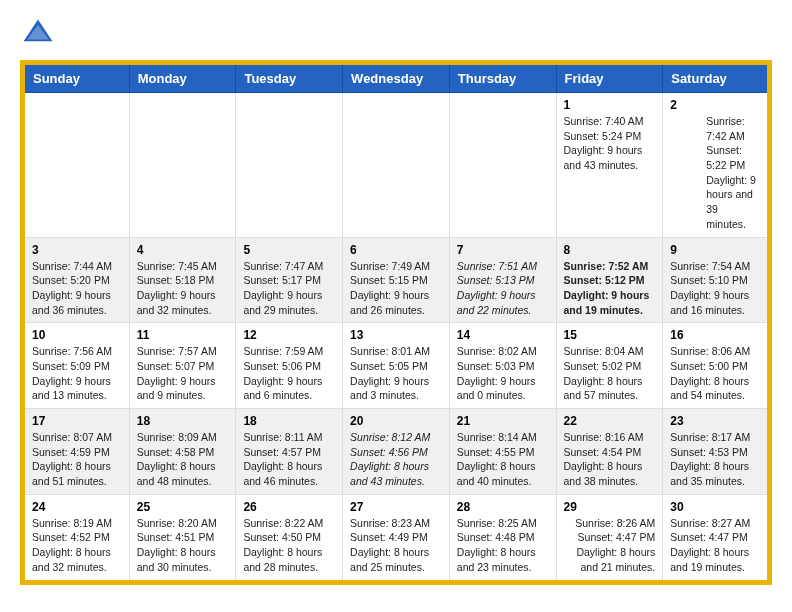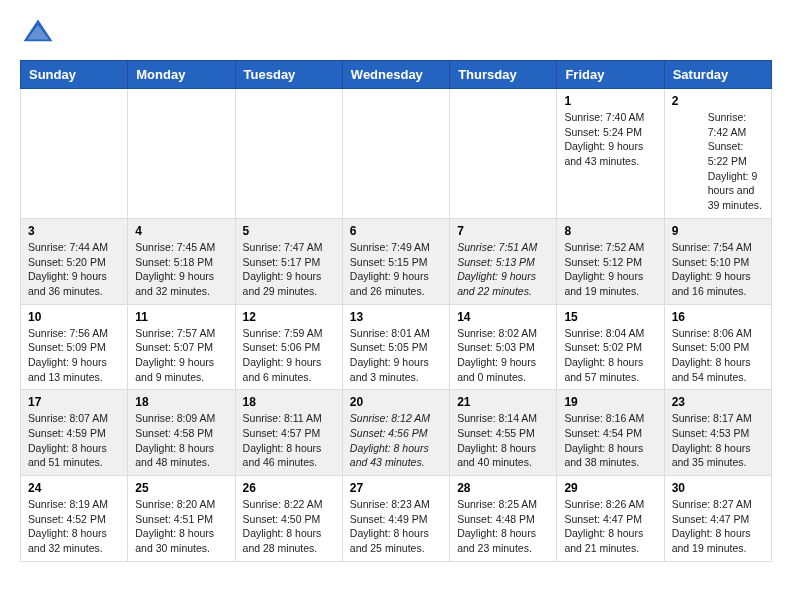--- a/index.html
+++ b/index.html
@@ -45,21 +45,21 @@
       color: #333;
       line-height: 1.1;
     }
     .location {
       font-size: 15px;
       color: #555;
     }
     .calendar {
       width: 100%;
       border-collapse: collapse;
-      border: 1px solid #eab308;
+      border: 5px solid #eab308;
       font-size: 11px;
     }
     .calendar th {
       background-color: #2563c0;
       color: #fff;
       text-align: left;
       padding: 6px 8px;
       font-size: 13px;
       font-weight: 600;
       border: 1px solid #1a4fa0;
@@ -179,21 +179,21 @@
 Daylight: 9 hours and 26 minutes.</div>
           </td>
           <td>
             <span class="day-num">7</span>
             <div class="day-info" style="white-space: pre-line; font-style: italic;">Sunrise: 7:51 AM
 Sunset: 5:13 PM
 Daylight: 9 hours and 22 minutes.</div>
           </td>
           <td>
             <span class="day-num">8</span>
-            <div class="day-info" style="white-space: pre-line;">Sunrise: 7:52 AM
+            <div class="day-info" style="white-space: pre-line; font-weight: bold;">Sunrise: 7:52 AM
 Sunset: 5:12 PM
 Daylight: 9 hours and 19 minutes.</div>
           </td>
           <td>
             <span class="day-num">9</span>
             <div class="day-info" style="white-space: pre-line;">Sunrise: 7:54 AM
 Sunset: 5:10 PM
 Daylight: 9 hours and 16 minutes.</div>
           </td>
         </tr>
@@ -266,21 +266,21 @@
 Sunset: 4:56 PM
 Daylight: 8 hours and 43 minutes.</div>
           </td>
           <td>
             <span class="day-num">21</span>
             <div class="day-info" style="white-space: pre-line;">Sunrise: 8:14 AM
 Sunset: 4:55 PM
 Daylight: 8 hours and 40 minutes.</div>
           </td>
           <td>
-            <span class="day-num">19</span>
+            <span class="day-num">22</span>
             <div class="day-info" style="white-space: pre-line;">Sunrise: 8:16 AM
 Sunset: 4:54 PM
 Daylight: 8 hours and 38 minutes.</div>
           </td>
           <td>
             <span class="day-num">23</span>
             <div class="day-info" style="white-space: pre-line;">Sunrise: 8:17 AM
 Sunset: 4:53 PM
 Daylight: 8 hours and 35 minutes.</div>
           </td>
@@ -311,21 +311,21 @@
 Daylight: 8 hours and 25 minutes.</div>
           </td>
           <td>
             <span class="day-num">28</span>
             <div class="day-info" style="white-space: pre-line;">Sunrise: 8:25 AM
 Sunset: 4:48 PM
 Daylight: 8 hours and 23 minutes.</div>
           </td>
           <td>
             <span class="day-num">29</span>
-            <div class="day-info" style="white-space: pre-line;">Sunrise: 8:26 AM
+            <div class="day-info" style="white-space: pre-line; text-align: right;">Sunrise: 8:26 AM
 Sunset: 4:47 PM
 Daylight: 8 hours and 21 minutes.</div>
           </td>
           <td>
             <span class="day-num">30</span>
             <div class="day-info" style="white-space: pre-line;">Sunrise: 8:27 AM
 Sunset: 4:47 PM
 Daylight: 8 hours and 19 minutes.</div>
           </td>
         </tr>

